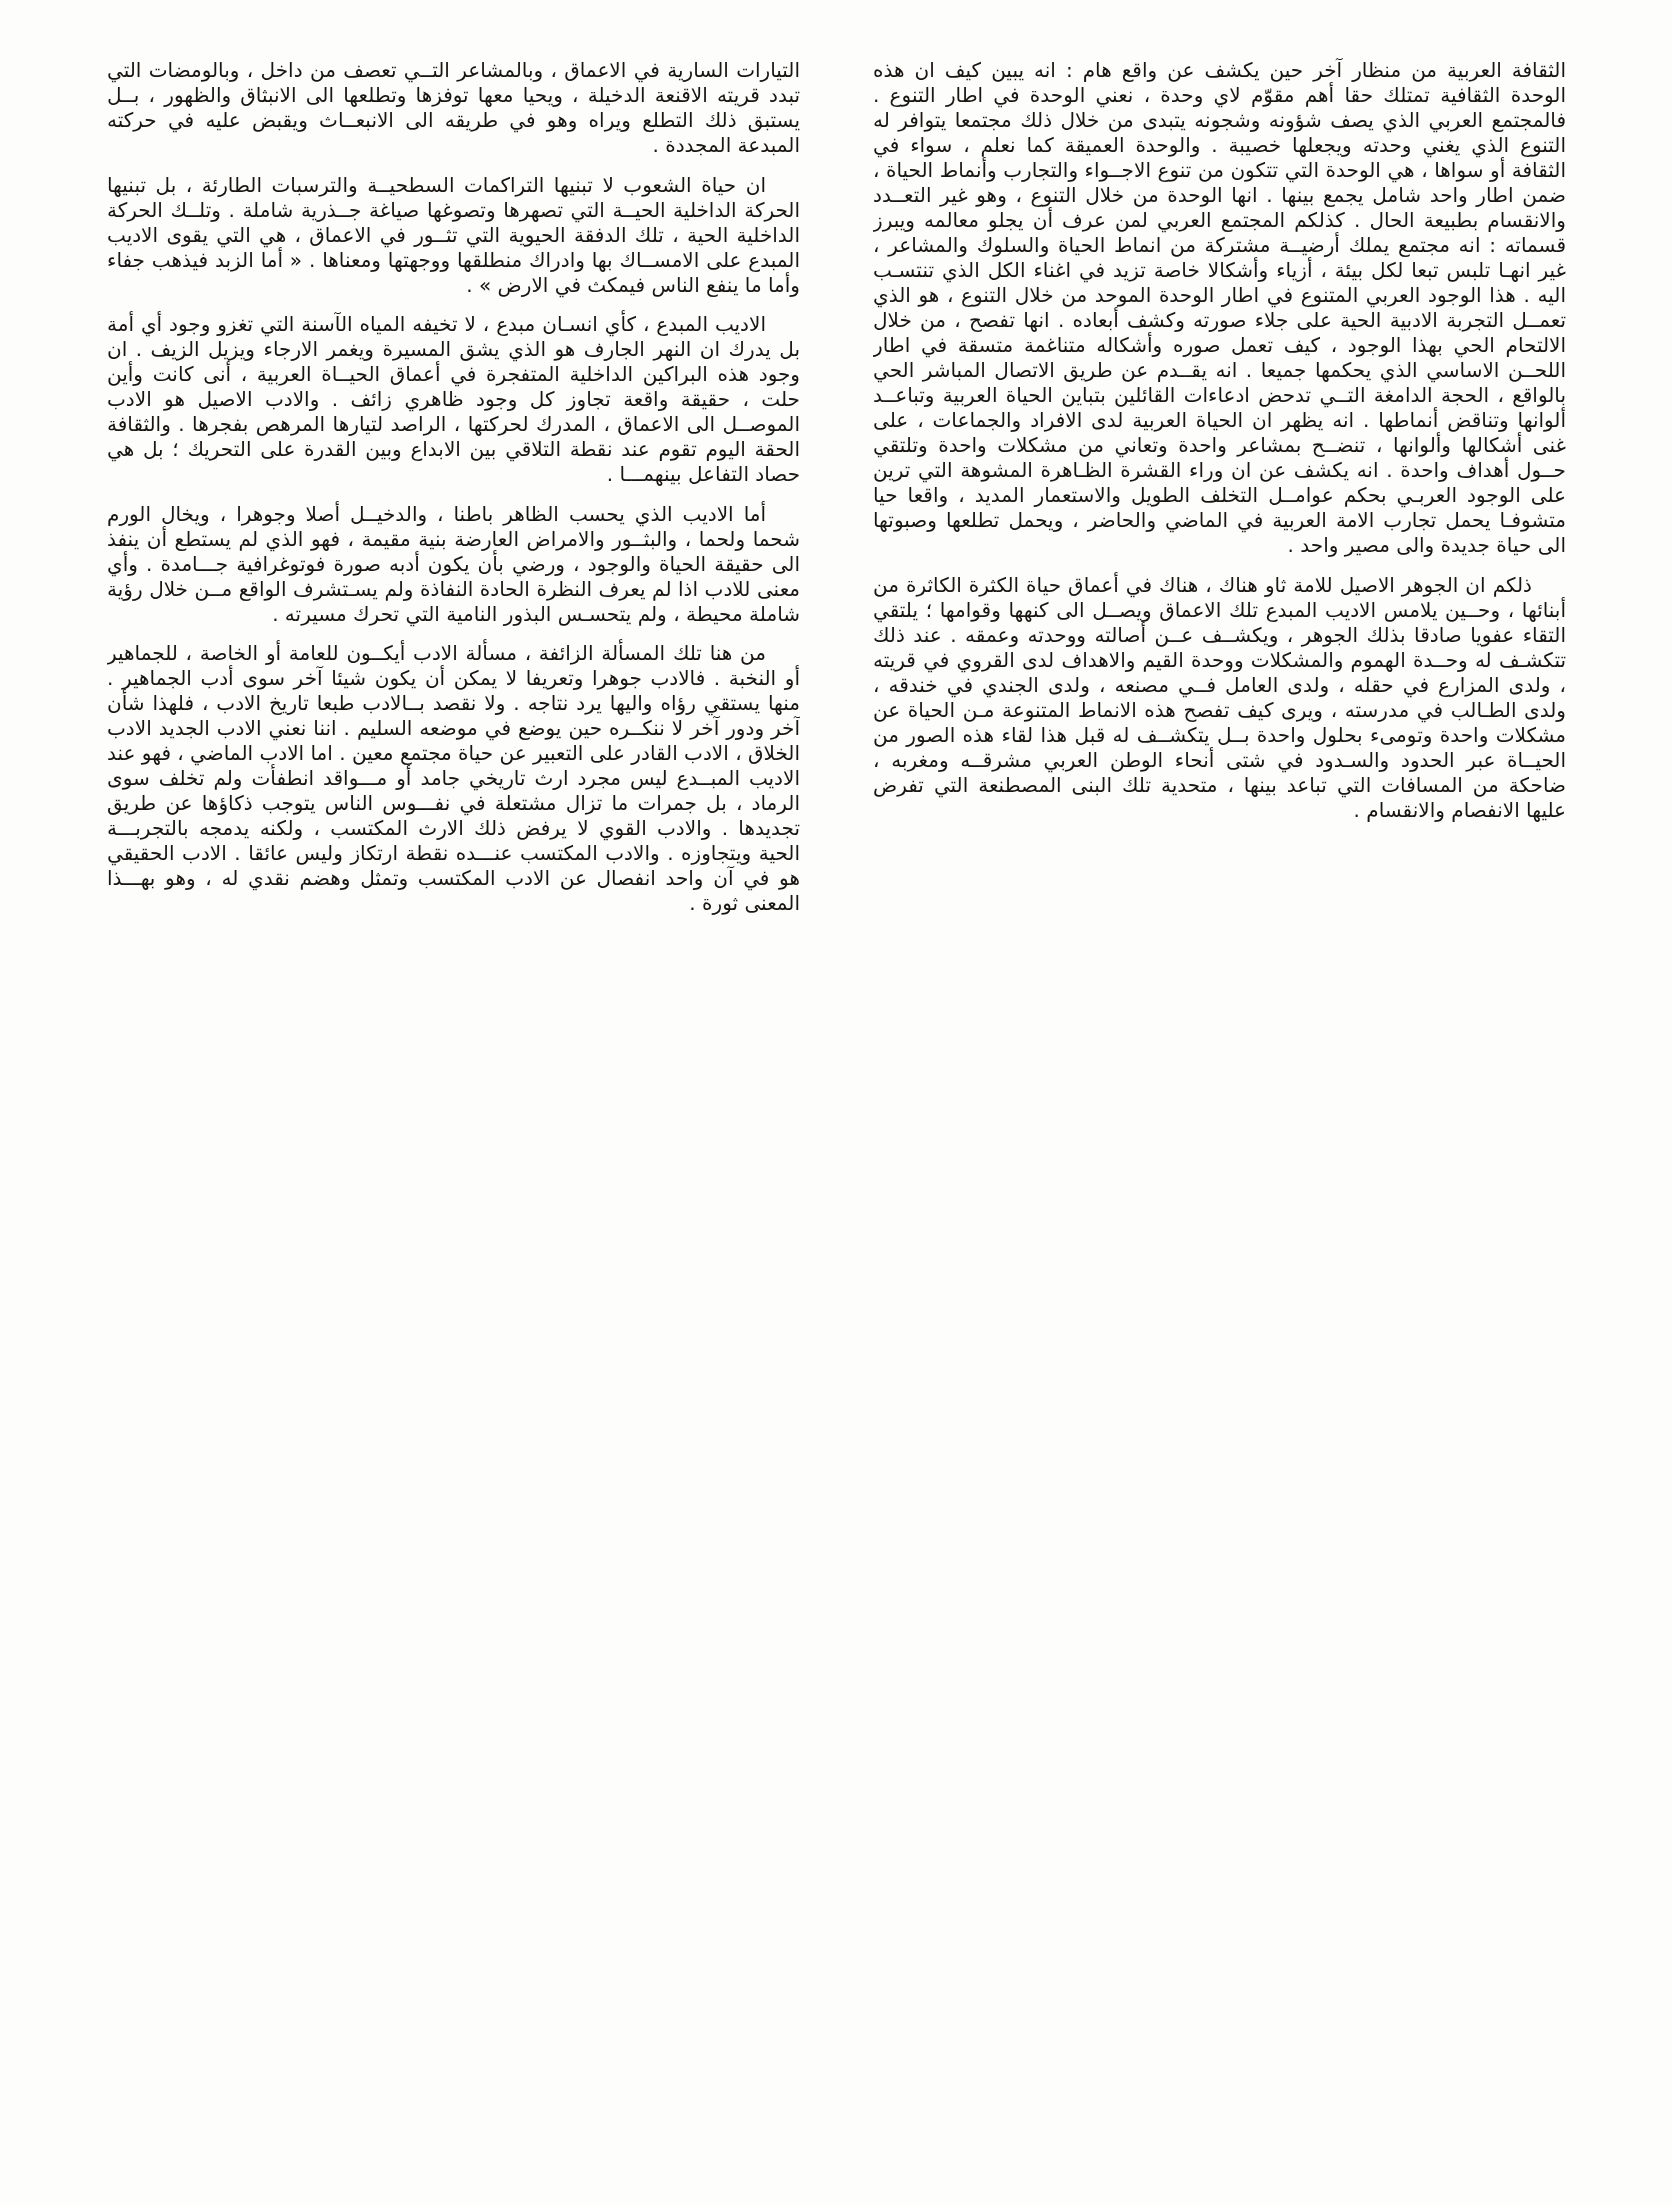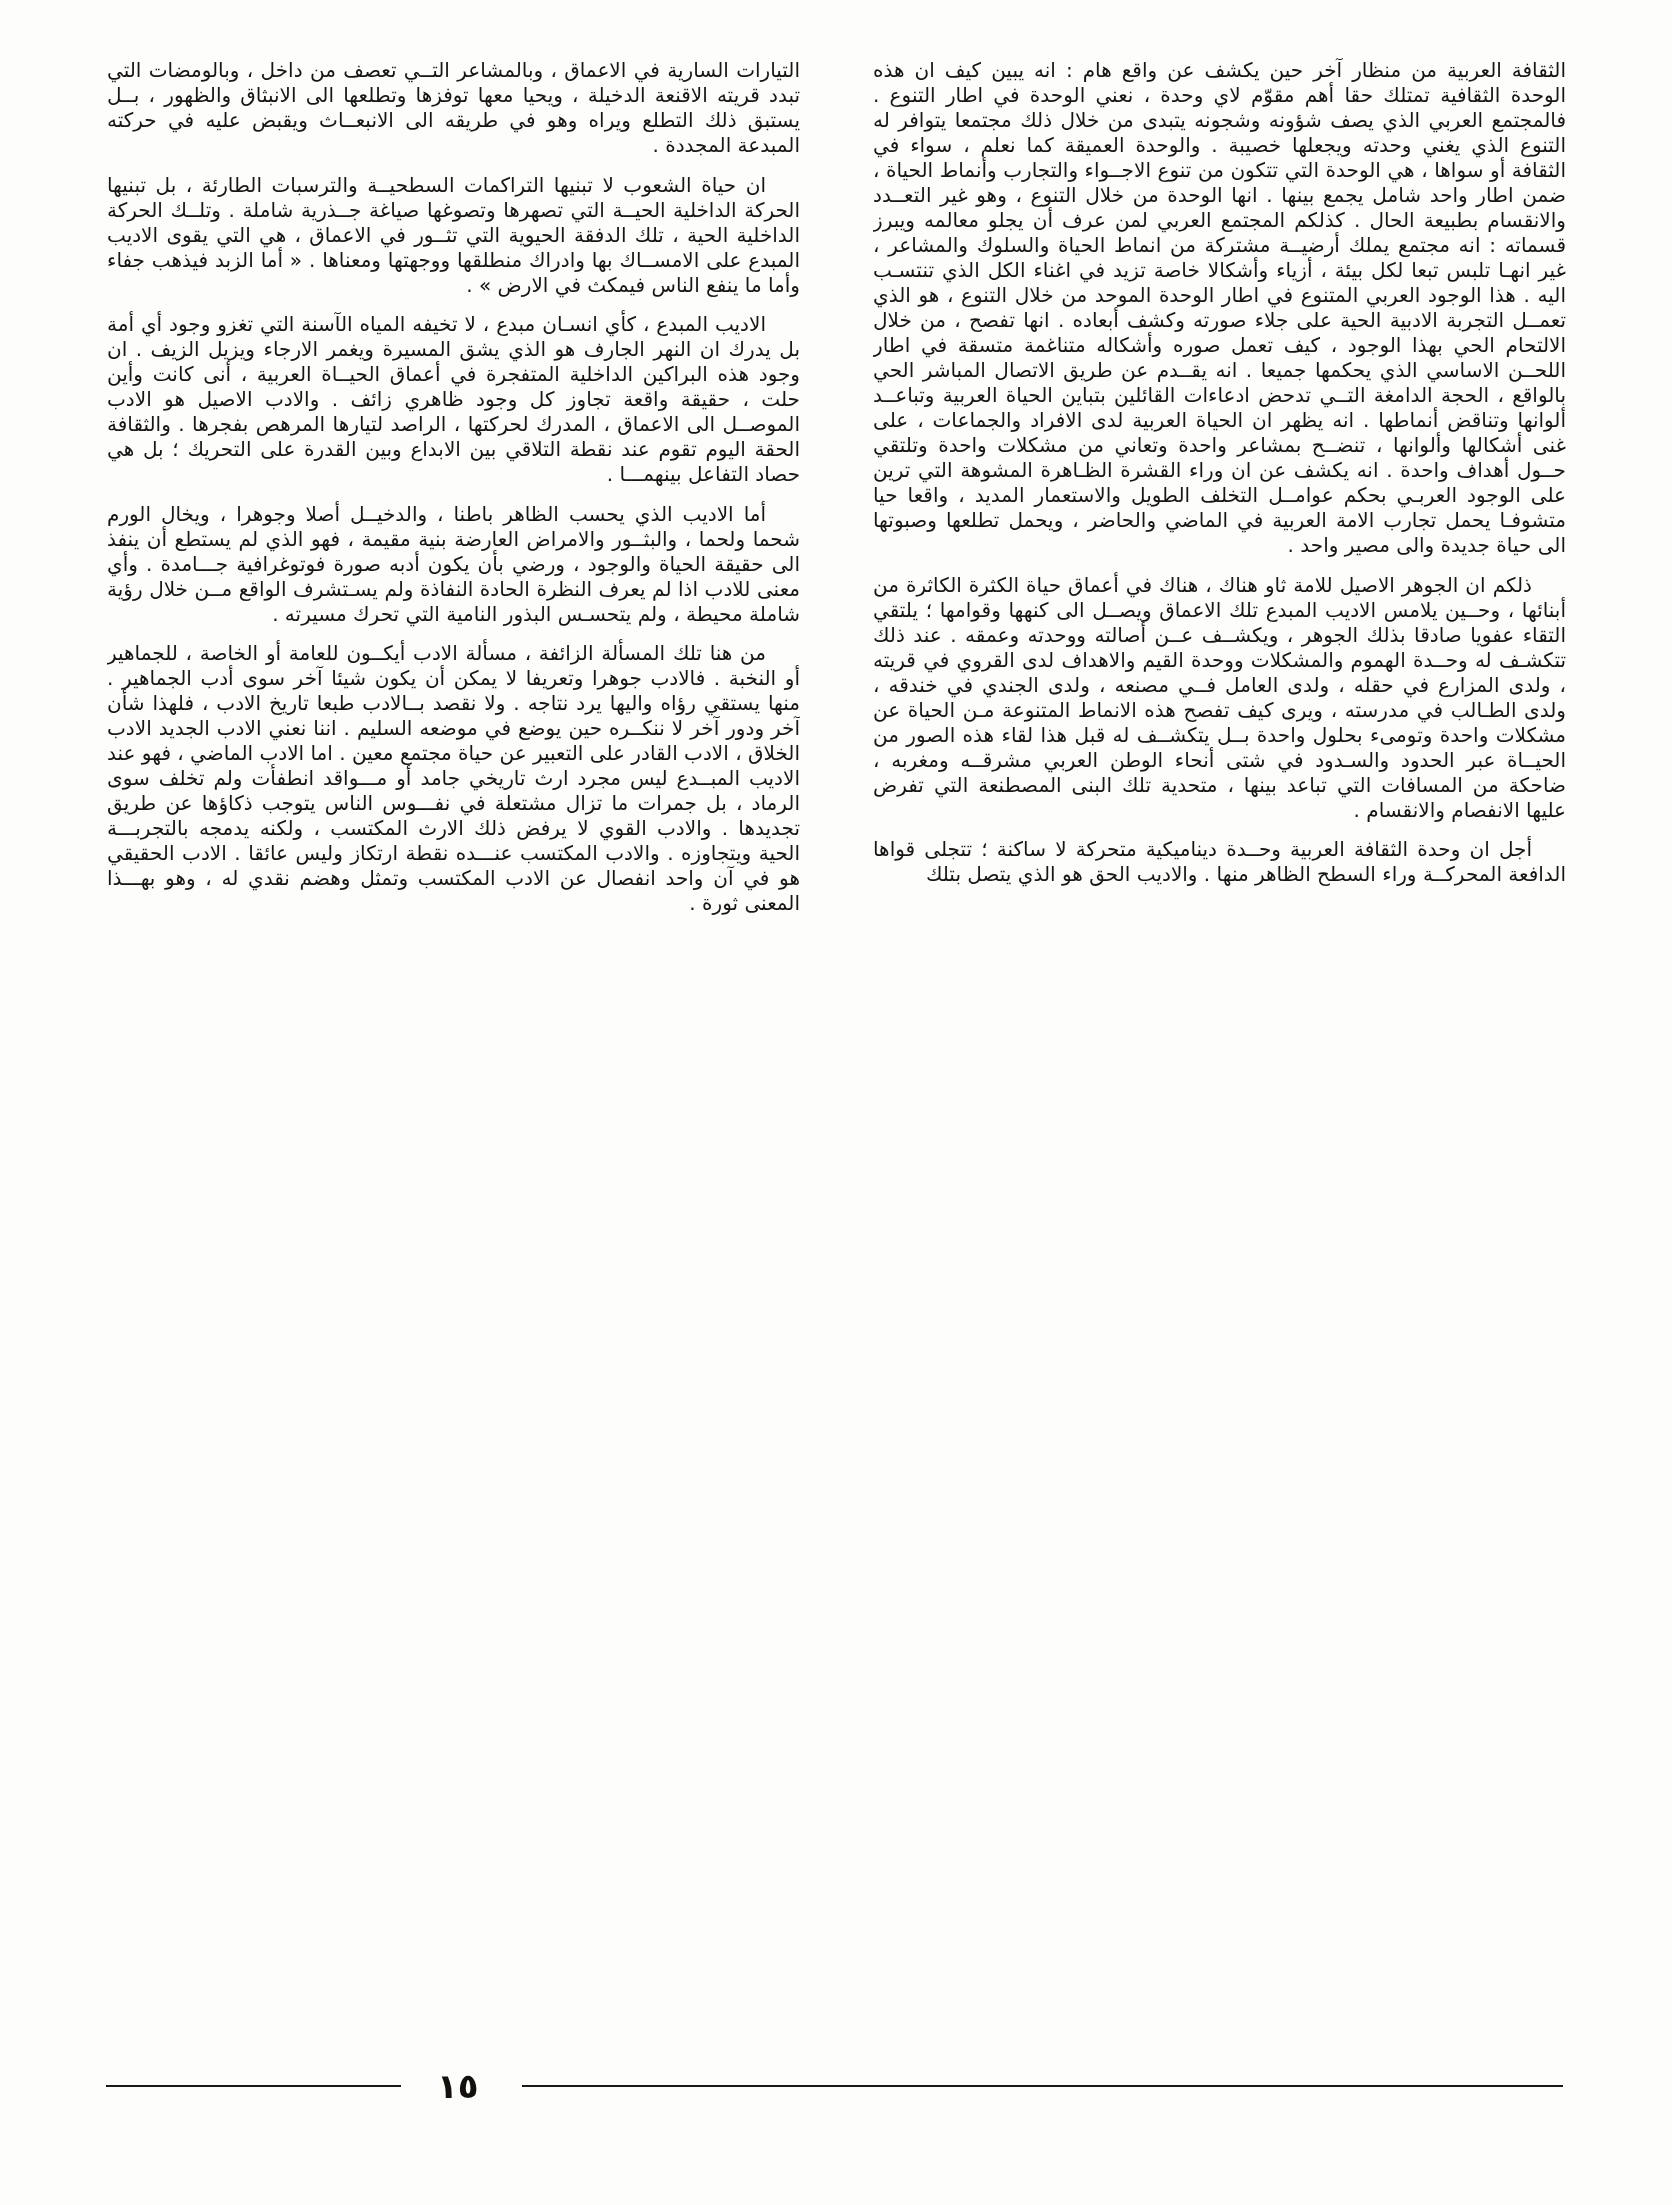--- a/index.html
+++ b/index.html
@@ -73,32 +73,26 @@
 </style>
 </head>
 <body>
 
 <div class="page">
   <div class="columns">
 
     <div class="column">
       <p>الثقافة العربية من منظار آخر حين يكشف عن واقع هام : انه يبين كيف ان هذه الوحدة الثقافية تمتلك حقا أهم مقوّم لاي وحدة ، نعني الوحدة في اطار التنوع . فالمجتمع العربي الذي يصف شؤونه وشجونه يتبدى من خلال ذلك مجتمعا يتوافر له التنوع الذي يغني وحدته ويجعلها خصيبة . والوحدة العميقة كما نعلم ، سواء في الثقافة أو سواها ، هي الوحدة التي تتكون من تنوع الاجــواء والتجارب وأنماط الحياة ، ضمن اطار واحد شامل يجمع بينها . انها الوحدة من خلال التنوع ، وهو غير التعــدد والانقسام بطبيعة الحال . كذلكم المجتمع العربي لمن عرف أن يجلو معالمه ويبرز قسماته : انه مجتمع يملك أرضيــة مشتركة من انماط الحياة والسلوك والمشاعر ، غير انهـا تلبس تبعا لكل بيئة ، أزياء وأشكالا خاصة تزيد في اغناء الكل الذي تنتسـب اليه . هذا الوجود العربي المتنوع في اطار الوحدة الموحد من خلال التنوع ، هو الذي تعمــل التجربة الادبية الحية على جلاء صورته وكشف أبعاده . انها تفصح ، من خلال الالتحام الحي بهذا الوجود ، كيف تعمل صوره وأشكاله متناغمة متسقة في اطار اللحــن الاساسي الذي يحكمها جميعا . انه يقــدم عن طريق الاتصال المباشر الحي بالواقع ، الحجة الدامغة التــي تدحض ادعاءات القائلين بتباين الحياة العربية وتباعــد ألوانها وتناقض أنماطها . انه يظهر ان الحياة العربية لدى الافراد والجماعات ، على غنى أشكالها وألوانها ، تنضــح بمشاعر واحدة وتعاني من مشكلات واحدة وتلتقي حــول أهداف واحدة . انه يكشف عن ان وراء القشرة الظـاهرة المشوهة التي ترين على الوجود العربـي بحكم عوامــل التخلف الطويل والاستعمار المديد ، واقعا حيا متشوفـا يحمل تجارب الامة العربية في الماضي والحاضر ، ويحمل تطلعها وصبوتها الى حياة جديدة والى مصير واحد .</p>
       <p class="indent">ذلكم ان الجوهر الاصيل للامة ثاو هناك ، هناك في أعماق حياة الكثرة الكاثرة من أبنائها ، وحــين يلامس الاديب المبدع تلك الاعماق ويصــل الى كنهها وقوامها ؛ يلتقي التقاء عفويا صادقا بذلك الجوهر ، ويكشــف عــن أصالته ووحدته وعمقه . عند ذلك تتكشـف له وحــدة الهموم والمشكلات ووحدة القيم والاهداف لدى القروي في قريته ، ولدى المزارع في حقله ، ولدى العامل فــي مصنعه ، ولدى الجندي في خندقه ، ولدى الطـالب في مدرسته ، ويرى كيف تفصح هذه الانماط المتنوعة مـن الحياة عن مشكلات واحدة وتومىء بحلول واحدة بــل يتكشــف له قبل هذا لقاء هذه الصور من الحيــاة عبر الحدود والسـدود في شتى أنحاء الوطن العربي مشرقــه ومغربه ، ضاحكة من المسافات التي تباعد بينها ، متحدية تلك البنى المصطنعة التي تفرض عليها الانفصام والانقسام .</p>
-      <p class="indent">أجل ان وحدة الثقافة العربية وحــدة ديناميكية متحركة لا ساكنة ؛ تتجلى قواها الدافعة المحركــة وراء السطح الظاهر منها . والاديب الحق هو الذي يتصل بتلك</p>
     </div>
 
     <div class="column">
       <p>التيارات السارية في الاعماق ، وبالمشاعر التــي تعصف من داخل ، وبالومضات التي تبدد قريته الاقنعة الدخيلة ، ويحيا معها توفزها وتطلعها الى الانبثاق والظهور ، بــل يستبق ذلك التطلع ويراه وهو في طريقه الى الانبعــاث ويقبض عليه في حركته المبدعة المجددة .</p>
       <p class="indent">ان حياة الشعوب لا تبنيها التراكمات السطحيــة والترسبات الطارئة ، بل تبنيها الحركة الداخلية الحيــة التي تصهرها وتصوغها صياغة جــذرية شاملة . وتلــك الحركة الداخلية الحية ، تلك الدفقة الحيوية التي تثــور في الاعماق ، هي التي يقوى الاديب المبدع على الامســاك بها وادراك منطلقها ووجهتها ومعناها . « أما الزبد فيذهب جفاء وأما ما ينفع الناس فيمكث في الارض » .</p>
       <p class="indent">الاديب المبدع ، كأي انسـان مبدع ، لا تخيفه المياه الآسنة التي تغزو وجود أي أمة بل يدرك ان النهر الجارف هو الذي يشق المسيرة ويغمر الارجاء ويزيل الزيف . ان وجود هذه البراكين الداخلية المتفجرة في أعماق الحيــاة العربية ، أنى كانت وأين حلت ، حقيقة واقعة تجاوز كل وجود ظاهري زائف . والادب الاصيل هو الادب الموصــل الى الاعماق ، المدرك لحركتها ، الراصد لتيارها المرهص بفجرها . والثقافة الحقة اليوم تقوم عند نقطة التلاقي بين الابداع وبين القدرة على التحريك ؛ بل هي حصاد التفاعل بينهمـــا .</p>
       <p class="indent">أما الاديب الذي يحسب الظاهر باطنا ، والدخيــل أصلا وجوهرا ، ويخال الورم شحما ولحما ، والبثــور والامراض العارضة بنية مقيمة ، فهو الذي لم يستطع أن ينفذ الى حقيقة الحياة والوجود ، ورضي بأن يكون أدبه صورة فوتوغرافية جـــامدة . وأي معنى للادب اذا لم يعرف النظرة الحادة النفاذة ولم يسـتشرف الواقع مــن خلال رؤية شاملة محيطة ، ولم يتحسـس البذور النامية التي تحرك مسيرته .</p>
       <p class="indent">من هنا تلك المسألة الزائفة ، مسألة الادب أيكــون للعامة أو الخاصة ، للجماهير أو النخبة . فالادب جوهرا وتعريفا لا يمكن أن يكون شيئا آخر سوى أدب الجماهير . منها يستقي رؤاه واليها يرد نتاجه . ولا نقصد بــالادب طبعا تاريخ الادب ، فلهذا شأن آخر ودور آخر لا ننكــره حين يوضع في موضعه السليم . اننا نعني الادب الجديد الادب الخلاق ، الادب القادر على التعبير عن حياة مجتمع معين . اما الادب الماضي ، فهو عند الاديب المبــدع ليس مجرد ارث تاريخي جامد أو مـــواقد انطفأت ولم تخلف سوى الرماد ، بل جمرات ما تزال مشتعلة في نفـــوس الناس يتوجب ذكاؤها عن طريق تجديدها . والادب القوي لا يرفض ذلك الارث المكتسب ، ولكنه يدمجه بالتجربـــة الحية ويتجاوزه . والادب المكتسب عنـــده نقطة ارتكاز وليس عائقا . الادب الحقيقي هو في آن واحد انفصال عن الادب المكتسب وتمثل وهضم نقدي له ، وهو بهـــذا المعنى ثورة .</p>
     </div>
 
   </div>
 
-  <div class="footer">
-    <div class="footer-rule left"></div>
-    <div class="page-number">١٥</div>
-    <div class="footer-rule right"></div>
-  </div>
 </div>
 
 
 </body></html>

